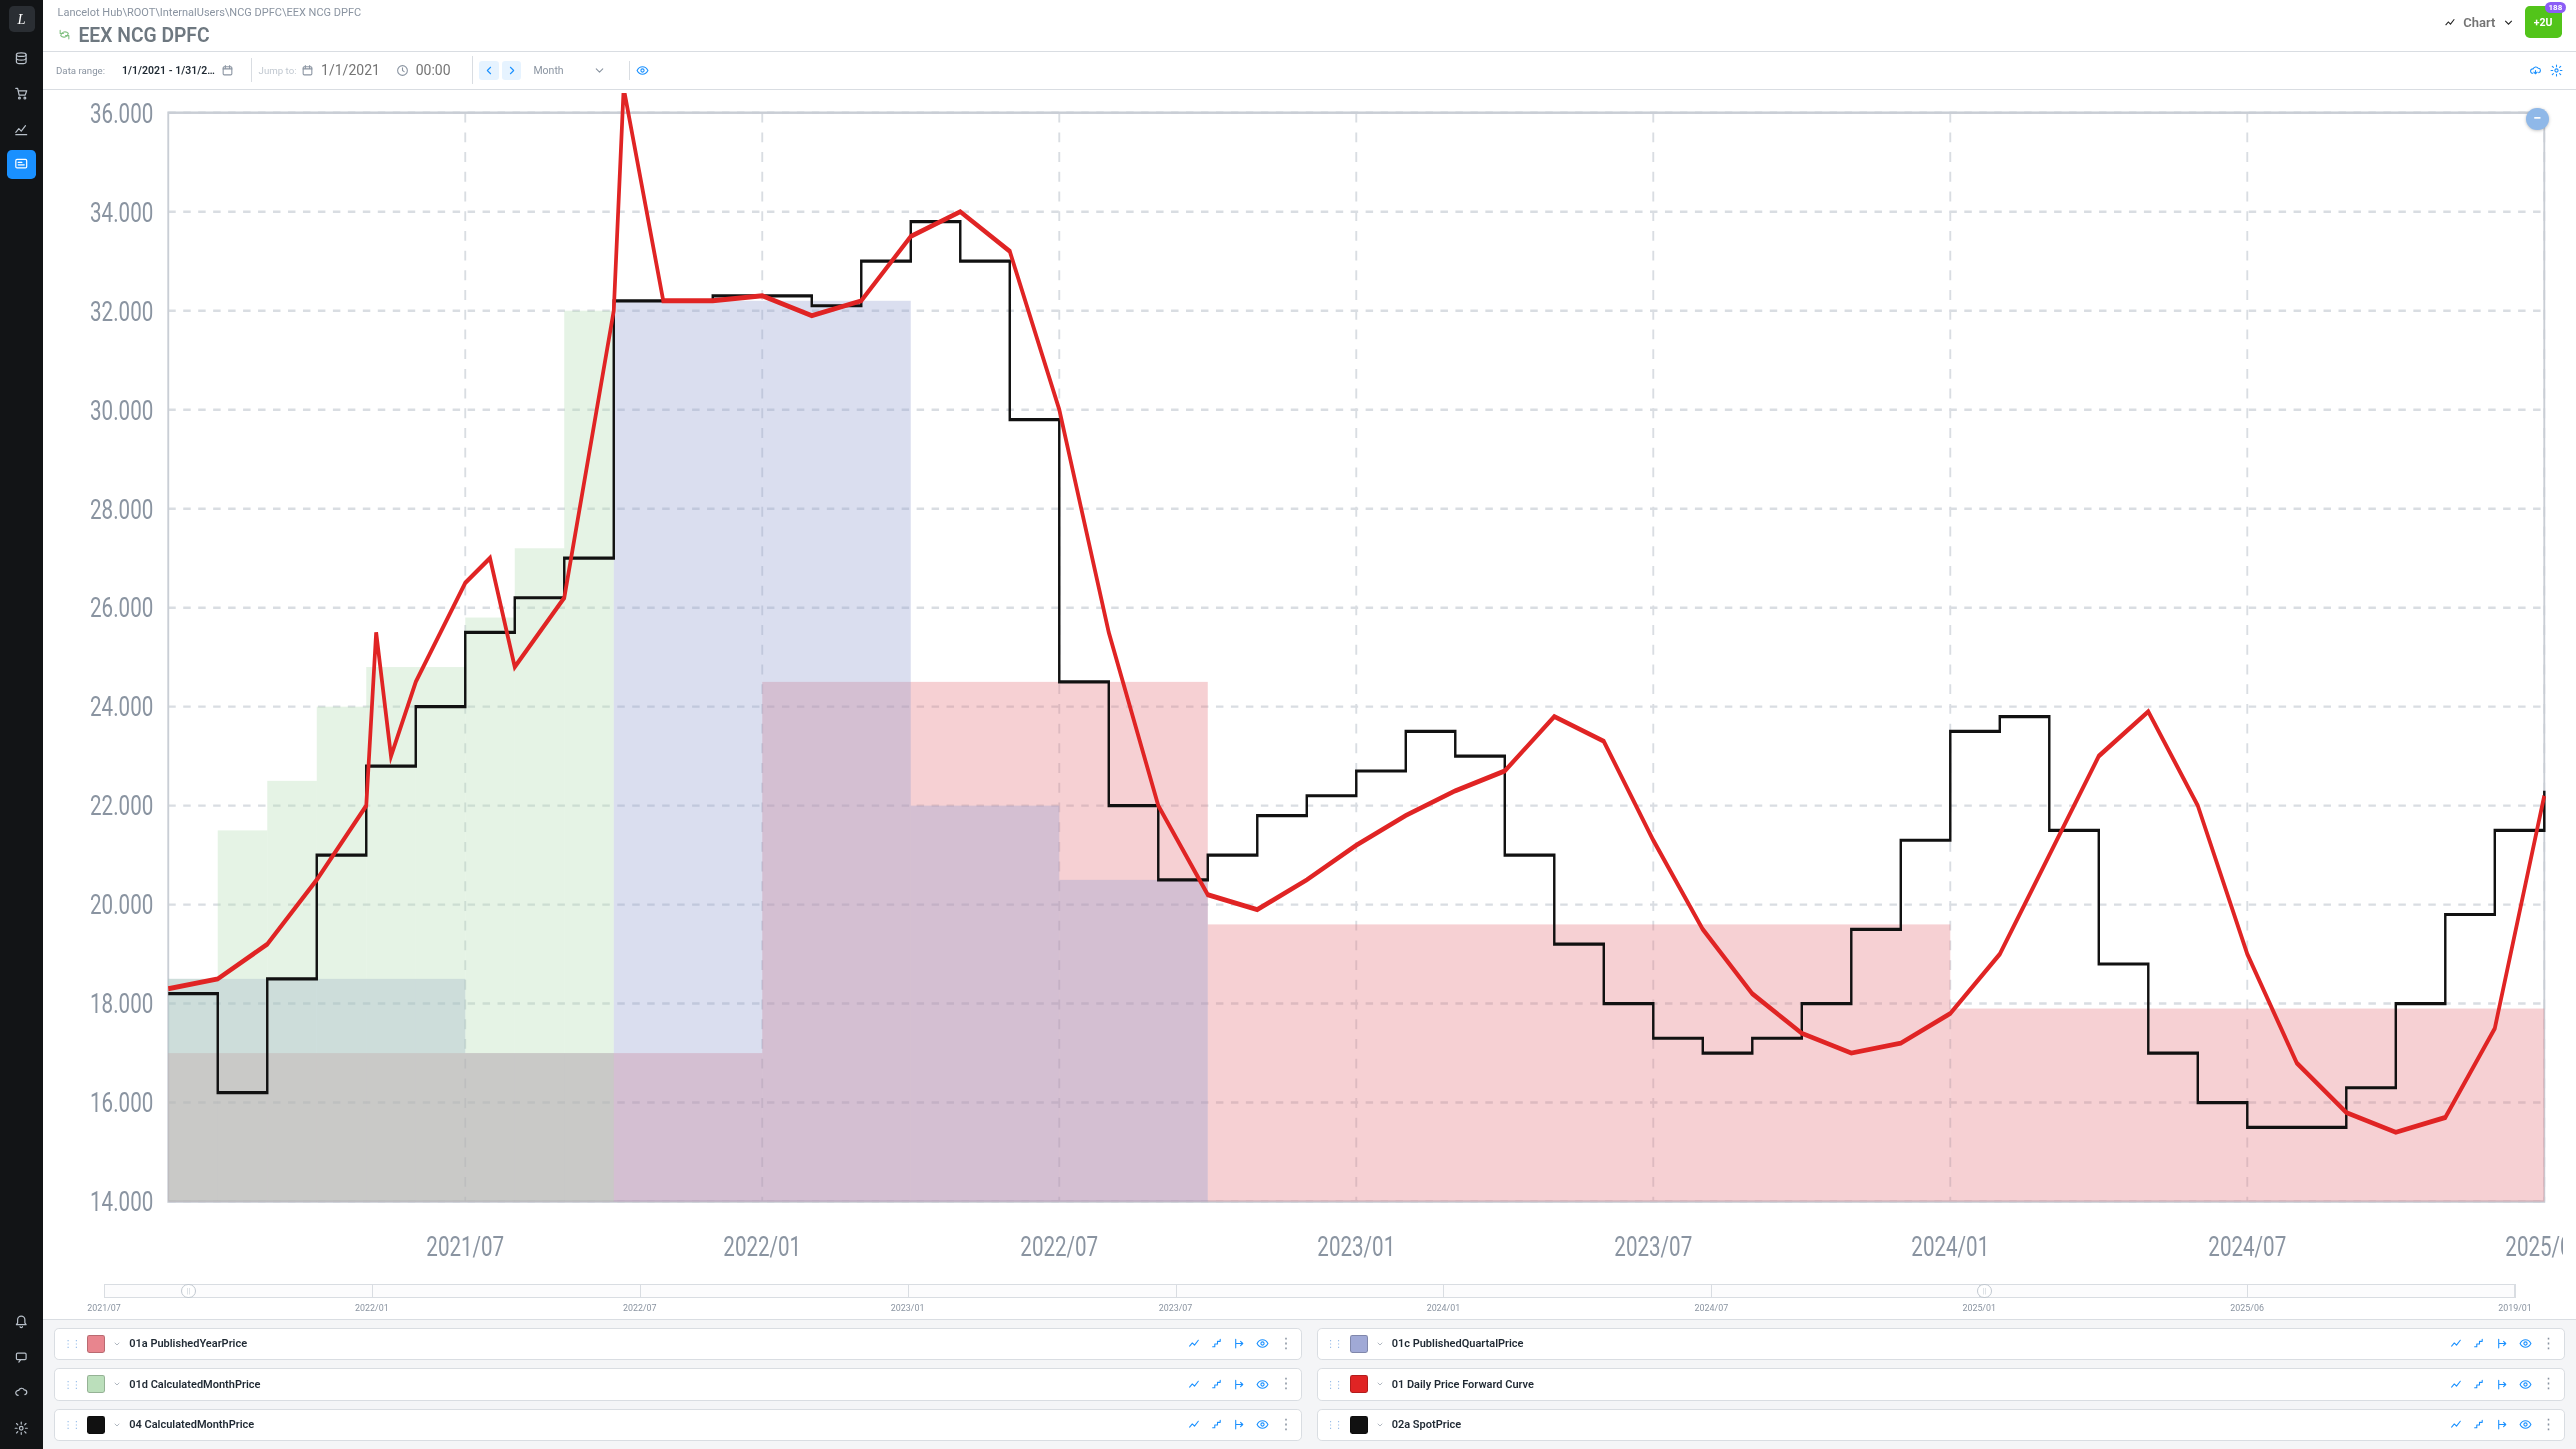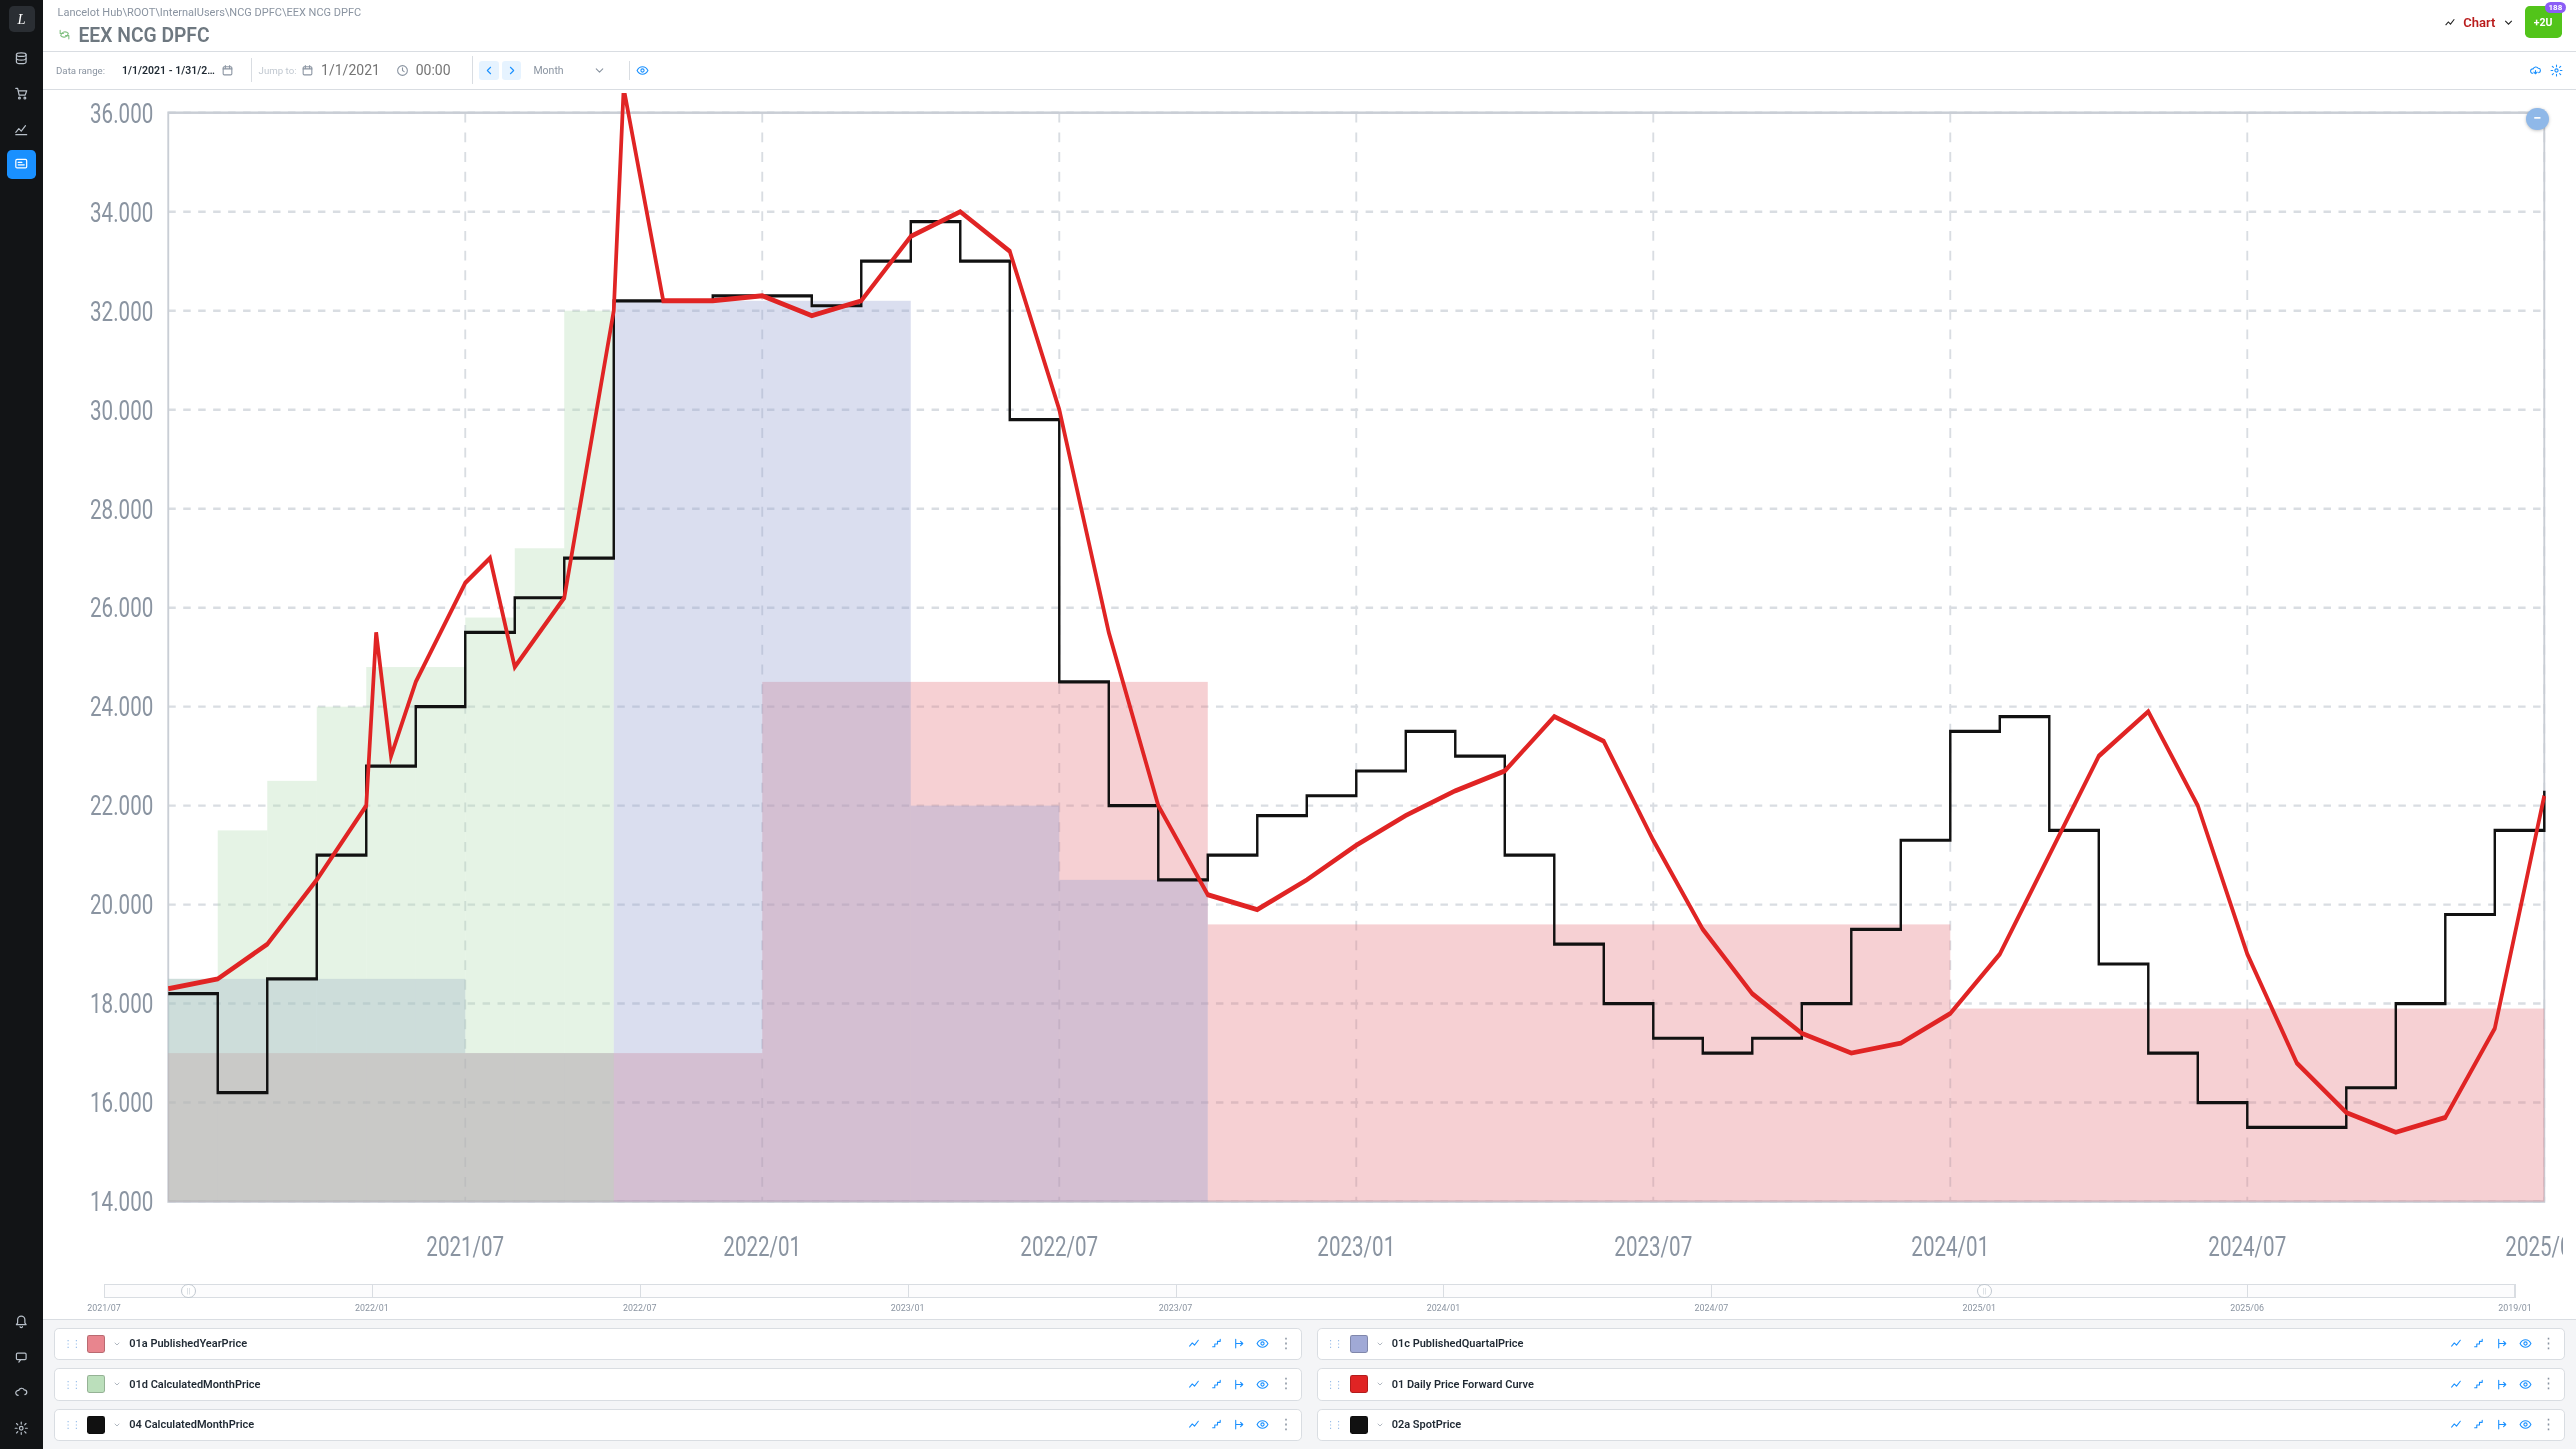--- a/index.html
+++ b/index.html
@@ -28,21 +28,21 @@
 .main{flex:1;display:flex;flex-direction:column;min-width:0}
 
 
 .hdr{padding:6.4px 14.5px 3.2px;display:flex;align-items:flex-start;gap:9.7px}
 .hdr .left{flex:1;min-width:0}
 .crumbs{color:var(--muted);font-size:11px;white-space:nowrap;overflow:hidden;text-overflow:ellipsis}
 .title-row{display:flex;align-items:center;gap:8px;margin-top:5px}
 .title-row .ref{color:#9fd39f}
 .title{font-size:19.3px;color:#6e7880;font-weight:600}
 .hdr .right{display:flex;align-items:center;gap:9.7px}
-.viewsel{display:flex;align-items:center;gap:6.4px;font-size:13px;font-weight:600;color:#b91c1c;cursor:pointer}
+.viewsel{display:flex;align-items:center;gap:6.4px;font-size:13px;font-weight:600;color:#737373;cursor:pointer}
 .viewsel svg{width:13px;height:13px;stroke:#222;fill:none;stroke-width:2}
 .addbtn{position:relative;width:37px;height:32px;border-radius:4.8px;background:var(--green);color:#fff;display:flex;align-items:center;justify-content:center;font-weight:700;cursor:pointer}
 .addbtn .badge{position:absolute;top:-4.8px;right:-4.8px;background:#8b5cf6;color:#fff;font-size:8px;padding:1px 4px;border-radius:6.4px}
 
 
 .tbar{display:flex;align-items:center;gap:8px;padding:4.8px 13px;border-top:0.8px solid var(--border);border-bottom:0.8px solid var(--border)}
 .tbar .lbl{color:var(--muted);font-size:9.7px}
 .tbar .chip{display:flex;align-items:center;gap:6.4px;padding:3.2px 8px;border:0.8px solid transparent;border-radius:3.2px}
 .tbar .seg{display:flex;align-items:center;gap:4.8px;padding:3.2px 6.4px;border-left:0.8px solid var(--border)}
 .tbar input{border:none;outline:none;font-size:14px;color:var(--text);background:transparent;width:72px}

